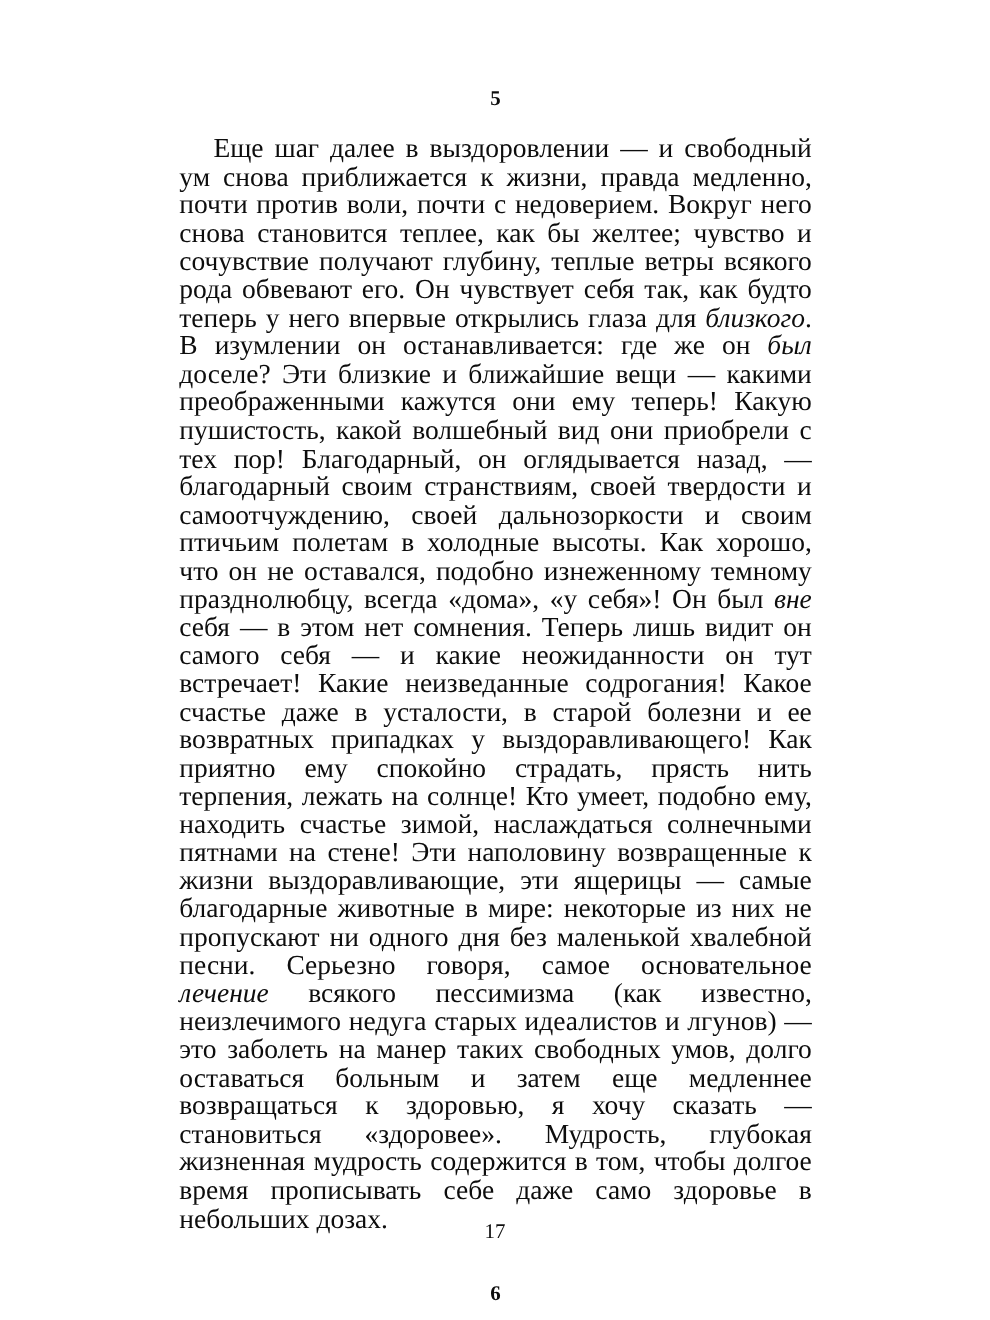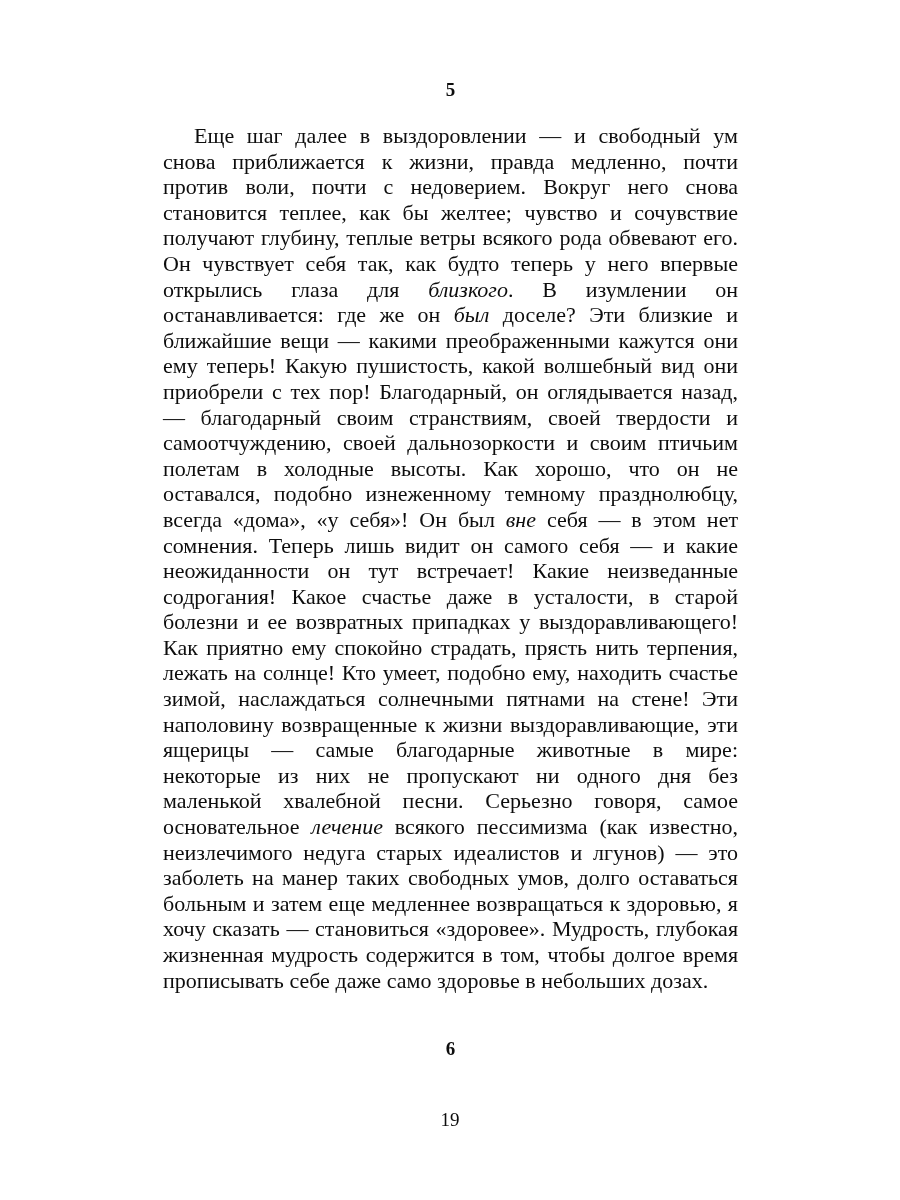--- a/index.html
+++ b/index.html
@@ -41,21 +41,21 @@
   .section-number.first {
     margin-top: 0;
     margin-bottom: 21px;
   }
   .section-number.later {
     margin-top: 44px;
     margin-bottom: 21px;
   }
   p.body-text {
     margin: 0;
-    font-size: 22px;
+    font-size: 25px;
     line-height: 25.6px;
     text-align: justify;
     text-justify: inter-word;
     text-indent: 31px;
     hyphens: manual;
     word-spacing: 0.1px;
   }
   p.body-text em {
     font-style: italic;
   }
@@ -77,14 +77,14 @@
 
     <div class="section-number first">5</div>
 
     <p class="body-text">Еще шаг далее в выздоровлении — и свободный ум снова приближается к жизни, правда медленно, почти против воли, почти с недоверием. Вокруг него снова становится теплее, как бы желтее; чувство и сочувствие получают глубину, теплые ветры всякого рода обвевают его. Он чувствует себя так, как будто теперь у него впервые открылись глаза для <em>близкого</em>. В изумлении он останавливается: где же он <em>был</em> доселе? Эти близкие и ближайшие вещи — какими преображенными кажутся они ему теперь! Какую пушистость, какой волшебный вид они приобрели с тех пор! Благодарный, он оглядывается назад, — благодарный своим странствиям, своей твердости и самоотчуждению, своей дальнозоркости и своим птичьим полетам в холодные высоты. Как хорошо, что он не оставался, подобно изнеженному темному празднолюбцу, всегда «дома», «у себя»! Он был <em>вне</em> себя — в этом нет сомнения. Теперь лишь видит он самого себя — и какие неожиданности он тут встречает! Какие неизведанные содрогания! Какое счастье даже в усталости, в старой болезни и ее возвратных припадках у выздоравливающего! Как приятно ему спокойно страдать, прясть нить терпения, лежать на солнце! Кто умеет, подобно ему, находить счастье зимой, наслаждаться солнечными пятнами на стене! Эти наполовину возвращенные к жизни выздоравливающие, эти ящерицы — самые благодарные животные в мире: некоторые из них не пропускают ни одного дня без маленькой хвалебной песни. Серьезно говоря, самое основательное <em>лечение</em> всякого пессимизма (как известно, неизлечимого недуга старых идеалистов и лгунов) — это заболеть на манер таких свободных умов, долго оставаться больным и затем еще медленнее возвращаться к здоровью, я хочу сказать — становиться «здоровее». Мудрость, глубокая жизненная мудрость содержится в том, чтобы долгое время прописывать себе даже само здоровье в небольших дозах.</p>
 
     <div class="section-number later">6</div>
 
 
   </div>
 
-  <div class="folio">19</div>
+  <div class="folio">17</div>
 </div>
 
 </body></html>

